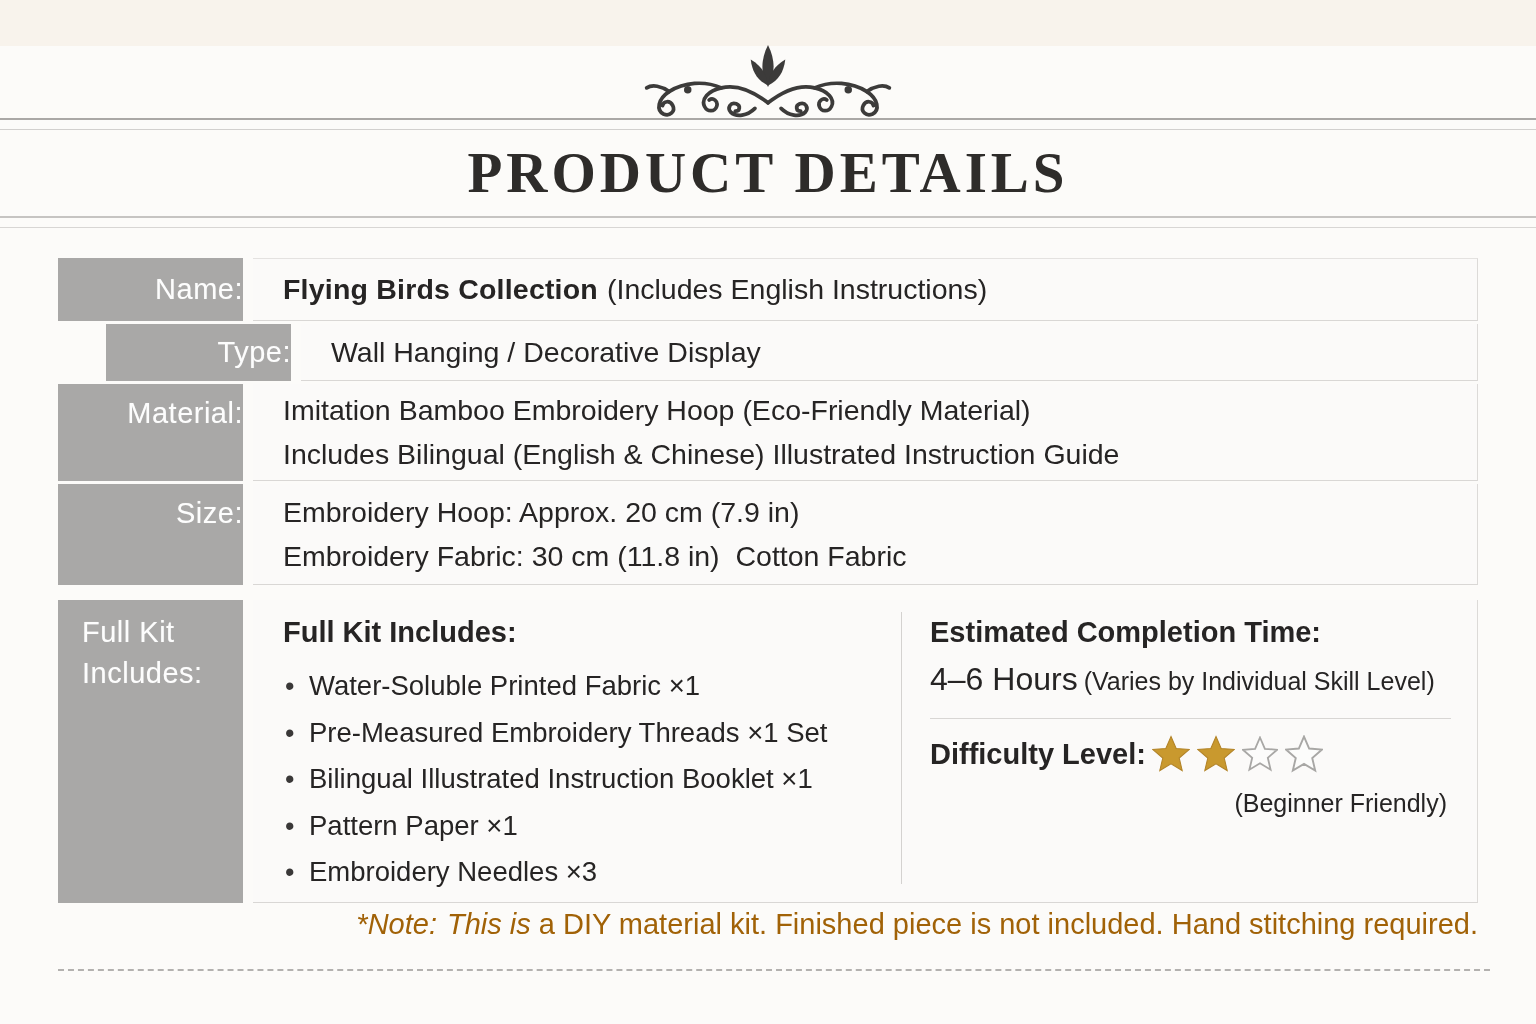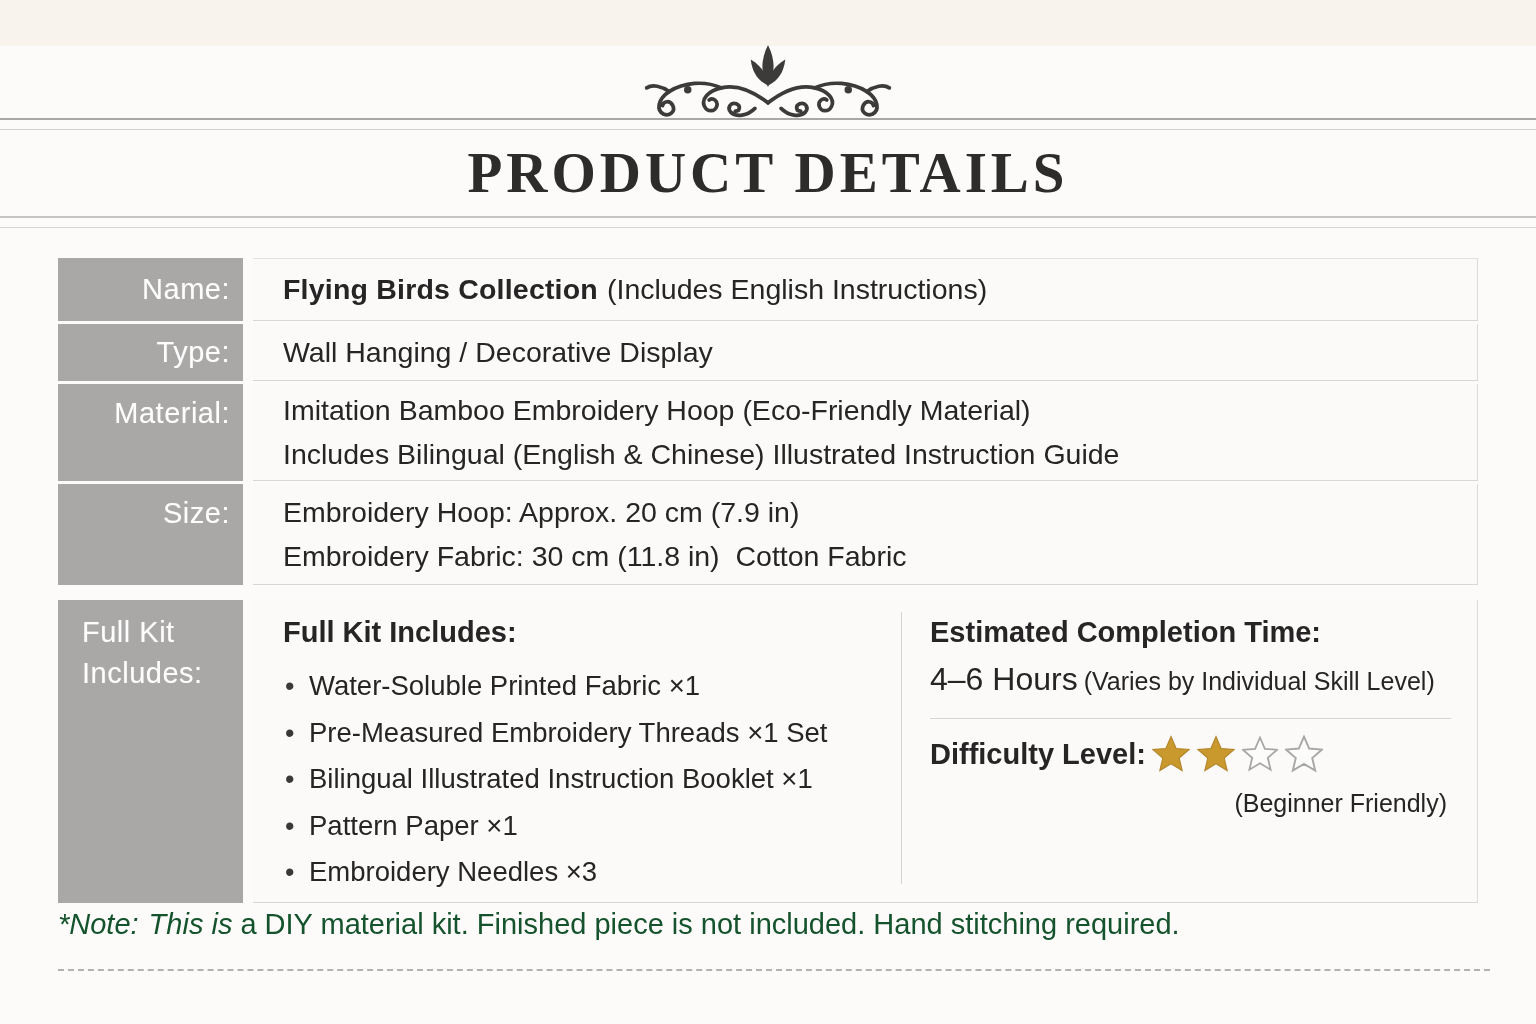--- a/index.html
+++ b/index.html
@@ -25,33 +25,33 @@
     font-family:"Liberation Serif", serif;font-weight:700;
     font-size:57px;letter-spacing:4px;color:#2e2c2a;
   }
 
   
   .spec-table{position:absolute;top:258px;left:58px;width:1420px;display:flex;flex-direction:column;}
   .row{display:flex;gap:10px;margin-bottom:3px;}
   .label-cell{
     width:185px;flex:0 0 185px;background:#a9a8a7;color:#fdfdfd;
     font-size:29px;display:flex;align-items:center;justify-content:flex-end;
-    padding-right:13px;box-sizing:border-box;letter-spacing:0.5px;
+    padding-right:0;box-sizing:border-box;letter-spacing:0.5px;
     text-shadow:0 0 1px rgba(255,255,255,.35);
   }
   .label-top{align-items:flex-start;padding-top:13px;}
   .label-kit{align-items:flex-start;justify-content:flex-start;padding:12px 8px 0 24px;line-height:41px;}
   .content-cell{
     flex:1;background:#fbfaf9;border-right:1px solid #dcdad8;border-bottom:1px solid #d9d7d5;
     box-sizing:border-box;padding-left:30px;display:flex;flex-direction:column;justify-content:center;
     font-size:28.5px;color:#262424;
   }
   .row-name .content-cell{border-top:1px solid #e4e2e0;}
   .row-name{height:63px;}
-  .row-type{height:57px;}
+  .row-type{height:57px;margin-left:48px;}
   .row-material{height:97px;}
   .row-size{height:101px;}
   .row-kit{height:303px;margin-top:12px;}
   .two-line{line-height:44px;}
   .name-bold{font-weight:700;letter-spacing:0.2px;}
   .name-rest{margin-left:9px;}
 
   
   .kit-content{flex-direction:row;padding:0;justify-content:flex-start;align-items:stretch;}
   .kit-left{width:648px;flex:0 0 648px;box-sizing:border-box;padding:16px 0 0 30px;}
@@ -65,21 +65,21 @@
   .est-time{font-size:32px;}
   .est-time-note{font-size:25px;margin-left:6px;}
   .kit-hr{border:none;border-top:1px solid #d8d6d4;margin:20px 0 16px 0;}
   .difficulty-row{display:flex;align-items:center;gap:6px;}
   .difficulty-heading{font-weight:700;font-size:29px;}
   .stars{display:flex;gap:7px;align-items:center;}
   .stars svg{display:block;}
   .beginner-note{font-size:25px;text-align:right;margin-top:16px;padding-right:4px;}
 
   
-  .note-line{position:absolute;top:908px;left:58px;width:1420px;text-align:left;font-size:29px;color:#14532d;}
+  .note-line{position:absolute;top:908px;left:58px;width:1420px;text-align:right;font-size:29px;color:#a16207;}
   .note-prefix,.note-emph{font-style:italic;}
   .note-prefix{margin-right:10px;}
   .note-emph{margin-right:8px;}
   .dashed-rule{position:absolute;top:969px;left:58px;width:1432px;border-top:2px dashed #b3b1af;}
 </style>
 </head>
 <body>
 
 <div class="top-strip"></div>
 

